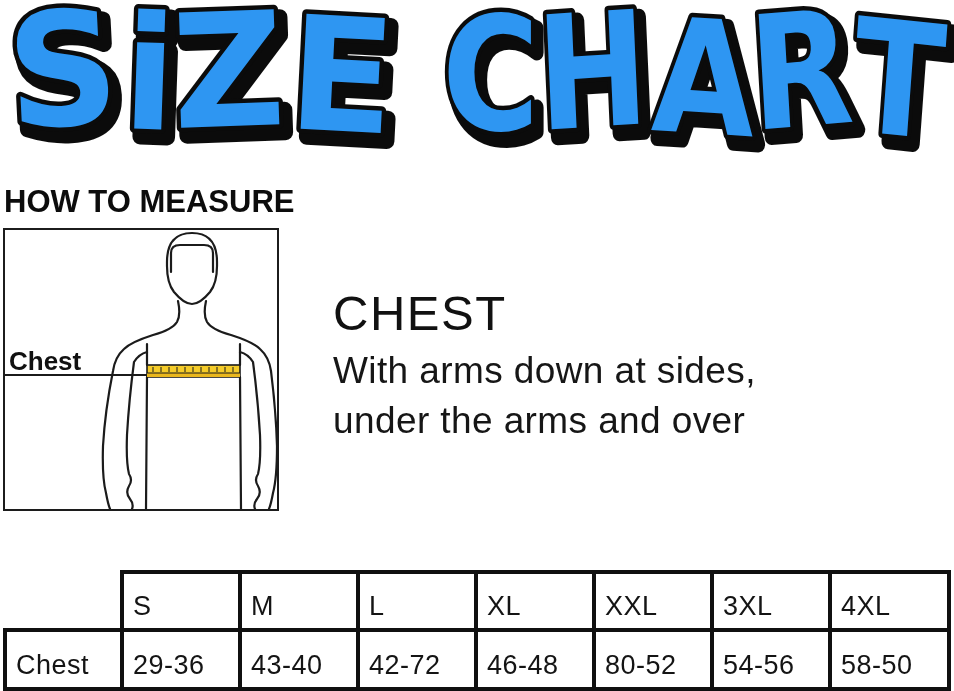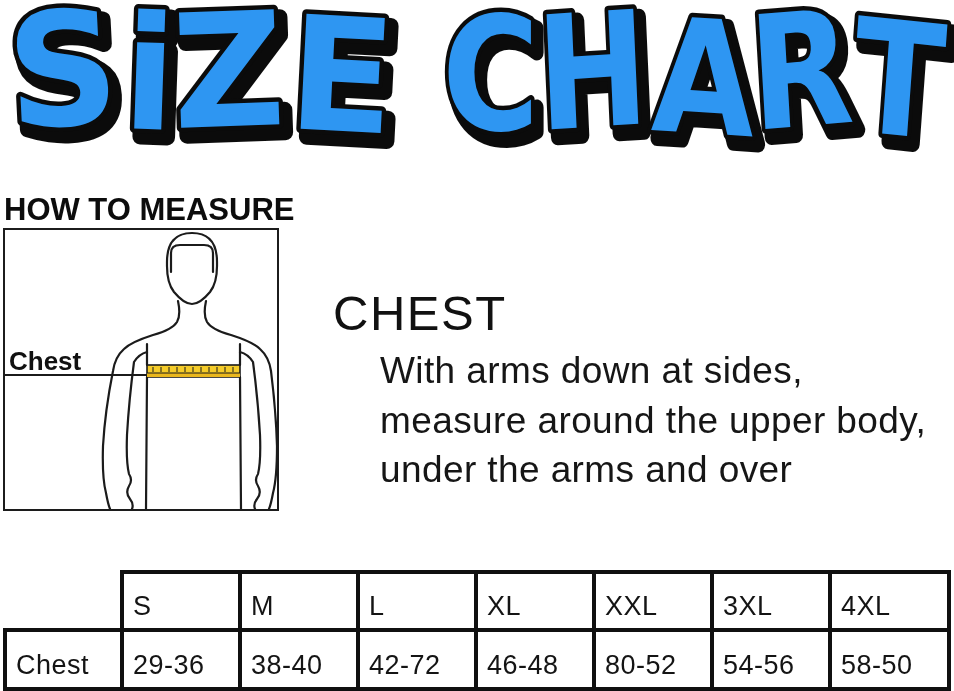--- a/index.html
+++ b/index.html
@@ -4,33 +4,33 @@
 <style>
   html,body{margin:0;padding:0;background:#ffffff;}
   body{width:954px;height:691px;position:relative;overflow:hidden;
        font-family:"Liberation Sans",sans-serif;color:#1a1a1a;}
 
   
   .title-svg{position:absolute;left:0;top:0;}
 
   
   .htm-heading{position:absolute;left:4px;top:184px;font-size:31px;font-weight:bold;
-               letter-spacing:0px;color:#0c0c0c;margin-top:8px;}
+               letter-spacing:0px;color:#0c0c0c;}
 
   
   .figure-box{position:absolute;left:3px;top:228px;width:276px;height:283px;
               border:2.5px solid #1c1c1c;box-sizing:border-box;background:#fff;}
   .figure-box svg{display:block;width:100%;height:100%;}
 
   
   .instructions{position:absolute;left:333px;top:286px;width:618px;}
   .instructions-heading{font-size:49px;font-weight:400;letter-spacing:1.5px;
                         line-height:54px;color:#111;}
   .instruction-line{font-size:37px;font-weight:400;letter-spacing:0.4px;
-                    line-height:49.5px;color:#161616;margin-left:47px;}
+                    line-height:49.5px;color:#161616;}
   .instructions-body{margin-top:6px;}
 
   
   .size-table{position:absolute;left:3px;top:570px;border-collapse:collapse;
               table-layout:fixed;width:944px;}
   .size-table td{border:4px solid #101010;background:#fff;vertical-align:bottom;
                  text-align:left;padding:0 0 6px 9px;font-size:27px;color:#141414;
                  letter-spacing:0.5px;overflow:hidden;}
   .size-table tr.header-row td{height:48px;}
   .size-table tr.data-row td{height:49px;}
@@ -92,21 +92,20 @@
 
     <line x1="0" y1="145" x2="142" y2="145" stroke="#1b1b1b" stroke-width="2.2"></line>
     <text x="4" y="140" font-family="Liberation Sans, sans-serif" font-size="26" font-weight="bold" fill="#111">Chest</text>
   </svg>
 </div>
 
 <div class="instructions">
   <div class="instructions-heading">CHEST</div>
   <div class="instructions-body">
     <div class="instruction-line">With arms down at sides,</div>
-    <div class="instruction-line">measure around the upper body,</div>
     <div class="instruction-line">under the arms and over</div>
   </div>
 </div>
 
 <table class="size-table">
   <colgroup>
     <col style="width:117px">
       <col style="width:118px">
       <col style="width:118px">
     <col style="width:118px">
@@ -122,21 +121,21 @@
     <td>M</td>
     <td>L</td>
     <td>XL</td>
     <td>XXL</td>
     <td>3XL</td>
     <td>4XL</td>
   </tr>
   <tr class="data-row">
     <td>Chest</td>
     <td>29-36</td>
-    <td>38-40</td>
+    <td>43-40</td>
     <td>42-72</td>
     <td>46-48</td>
     <td>80-52</td>
     <td>54-56</td>
     <td>58-50</td>
   </tr>
 </tbody>
   </table>
 
 </body></html>

